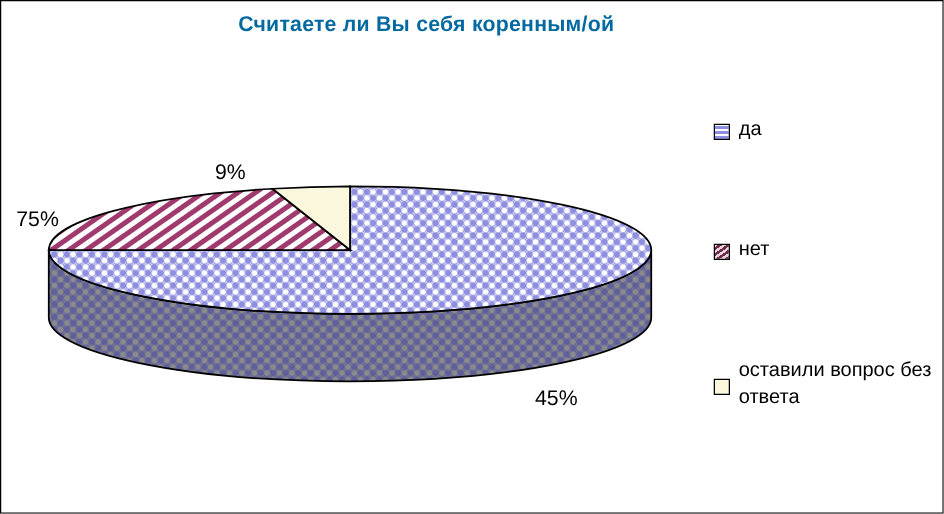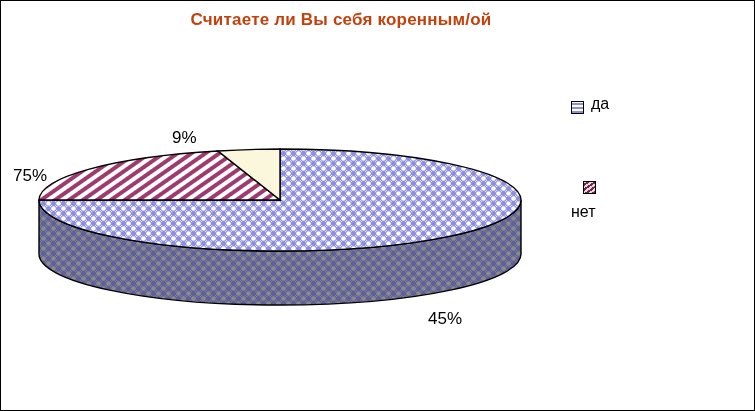--- a/index.html
+++ b/index.html
@@ -20,21 +20,21 @@
   }
   #chart-title {
     position: absolute;
     left: 60px;
     top: 6px;
     width: 560px;
     text-align: center;
     font-size: 17px;
     font-weight: bold;
     line-height: 26px;
-    color: #c2410c;
+    color: #0369a1;
     letter-spacing: 0.2px;
   }
   #pie-area {
     position: absolute;
     left: 0px;
     top: 0px;
     width: 560px;
     height: 409px;
   }
   .pct-label {
@@ -50,25 +50,25 @@
   #legend {
     position: absolute;
     left: 566px;
     top: 0;
     width: 187px;
     height: 409px;
   }
   .legend-item {
     position: absolute;
     display: flex;
-    align-items: flex-end;
+    align-items: center;
     gap: 7px;
   }
   #legend-item-0 { left: 4px; top: 92px; }
-  #legend-item-1 { left: 4px; top: 176px; flex-direction: column; }
+  #legend-item-1 { left: 4px; top: 188px; }
   #legend-item-2 { left: 4px; top: 285px; }
   .legend-swatch {
     width: 13px;
     height: 13px;
     border: 1px solid #000000;
     box-sizing: border-box;
     flex: 0 0 auto;
     margin-top: 4px;
   }
   .legend-text {
@@ -159,16 +159,20 @@
               repeating-linear-gradient(90deg,#8e8ee0 0 2px,rgba(255,255,255,0) 2px 4px);"></span>
       <span class="legend-text">да</span>
     </div>
 
     <div class="legend-item" id="legend-item-1">
       <span class="legend-swatch" style="background:
               repeating-linear-gradient(-35deg,#6e2a4c 0 2px,#e9d3dd 2px 4px);"></span>
       <span class="legend-text">нет</span>
     </div>
 
+    <div class="legend-item" id="legend-item-2">
+      <span class="legend-swatch" style="background:#faf7dc;"></span>
+      <span class="legend-text" id="legend-text-2">оставили вопрос без ответа</span>
+    </div>
 
   </div>
 
 </div>
 
 </body></html>

